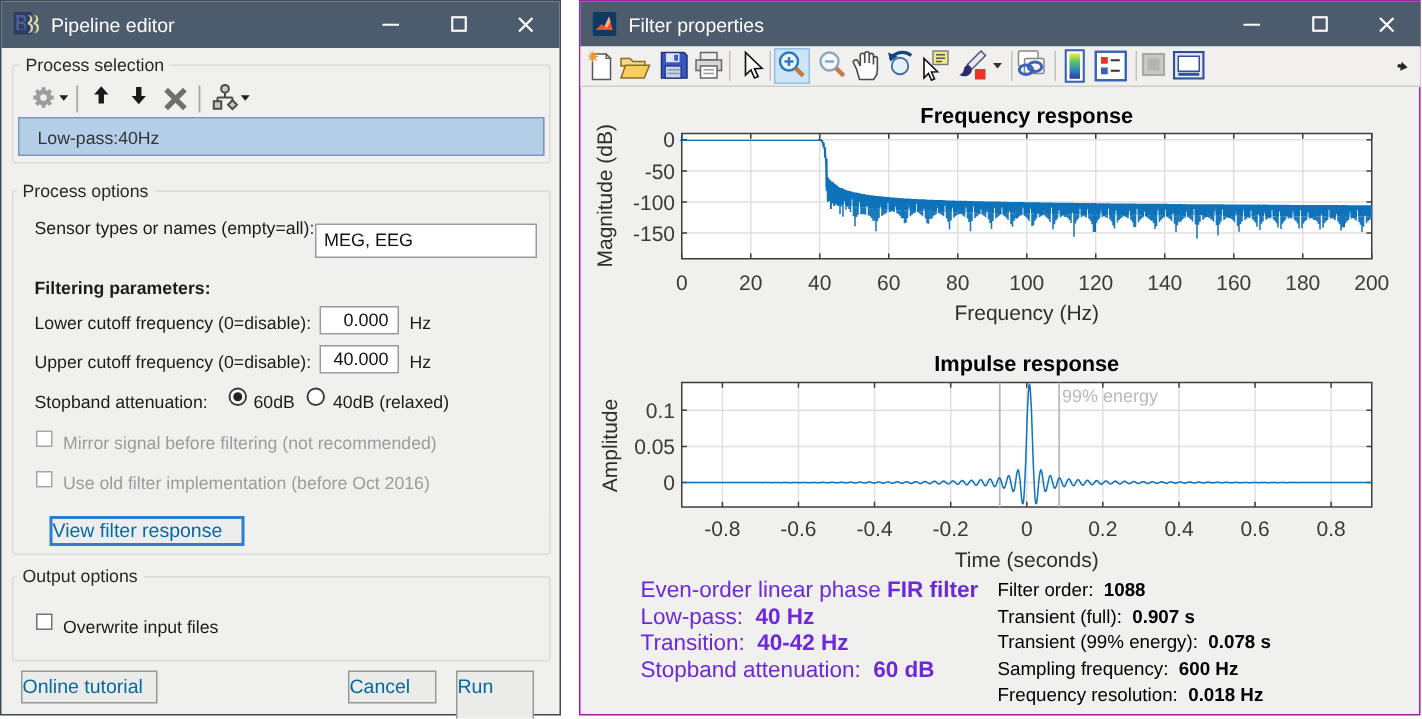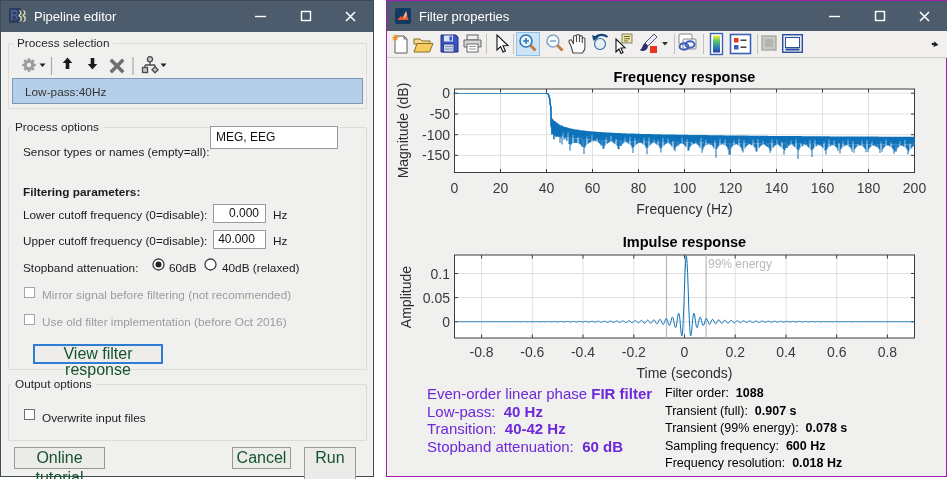--- a/index.html
+++ b/index.html
@@ -4,21 +4,21 @@
 html,body{width:948px;height:479px;background:#fff;overflow:hidden}
 body{position:relative;font-family:"Liberation Sans",sans-serif;-webkit-font-smoothing:antialiased}
 .a{position:absolute}
 .grp{position:absolute;border:1px solid #dbdbd7;border-radius:2px}
 .glbl{position:absolute;background:#f0f0ee;padding:0 4px;font-size:11.8px;color:#262626;line-height:12px}
 .lbl{position:absolute;font-size:11.8px;color:#1b1b1b;white-space:nowrap}
 .dis{color:#9b9b9b}
 .cb{position:absolute;width:11px;height:11px;background:#fff;border:1px solid #707070}
 .cbd{border-color:#a5a5a5}
 .fld{position:absolute;background:#fff;border:1px solid #9a9a9e;font-size:12px;color:#111;line-height:17px}
-.btn{position:absolute;background:#ebebe9;border:1px solid #999996;font-size:16px;color:#14532d;text-align:center}
+.btn{position:absolute;background:#ebebe9;border:1px solid #999996;font-size:13px;color:#0369a1;}
 </style></head><body>
 <div class="a" style="left:0;top:0;width:374px;height:477px;background:#f0f0ee;border:1px solid #3e4a56">
  <div class="a" style="left:0;top:0;width:372px;height:31px;background:#4d5c6d">
   <svg class="a" style="left:8px;top:7px" width="17" height="17" viewBox="0 0 17 17">
    <rect x="0" y="0" width="12" height="15" fill="#2f3c5e"></rect>
    <path d="M2 2 h4 a2.5 2.5 0 0 1 0 5 a2.5 2.5 0 0 1 0 5 h-4 z M3.5 3.5 v3 h2 a1.5 1.5 0 0 0 0-3 z M3.5 8 v3.5 h2 a1.7 1.7 0 0 0 0-3.5 z" fill="#4d62a0"></path>
    <path d="M9.5 2 q3 0 3 3 q0 2 -1.6 2.5 q2.1 0.5 2.1 3 q0 3.5 -3.5 3.5 q2 -1 2 -3.2 q0-2.1-2-2.6 v-1.4 q1.6-0.5 1.6-2.3 q0-1.7-1.6-2.5z" fill="#d8d8a8"></path>
    <path d="M13.5 2 q3 0 3 3 q0 2 -1.6 2.5 q2.1 0.5 2.1 3 q0 3.5 -3.5 3.5 q2 -1 2 -3.2 q0-2.1-2-2.6 v-1.4 q1.6-0.5 1.6-2.3 q0-1.7-1.6-2.5z" fill="#d8d8a8"></path>
   </svg>
   <div class="a" style="left:33px;top:8px;font-size:13px;color:#fff">Pipeline editor</div>
@@ -59,30 +59,30 @@
       <path d="M1.5 1.5 h6 l-3 3.6 z" fill="#222"></path>
     </svg>
 
  <div class="a" style="left:11px;top:77px;width:351px;height:26px;background:#b5cfe8;border:1px solid #7e97b8"></div>
  <div class="lbl" style="left:24px;top:84px;color:#333">Low-pass:40Hz</div>
 
  <div class="grp" style="left:7px;top:126px;width:359px;height:243px"></div>
  <div class="glbl" style="left:10px;top:120px">Process options</div>
 
  <div class="lbl" style="left:22px;top:144px">Sensor types or names (empty=all):</div>
- <div class="fld" style="left:209px;top:125px;width:128px;height:23px;line-height:21px;padding-left:5px">MEG, EEG</div>
+ <div class="fld" style="left:209px;top:148px;width:148px;height:23px;line-height:21px;padding-left:5px">MEG, EEG</div>
 
  <div class="lbl" style="left:22px;top:184px;font-weight:bold"><span style="">Filtering parameters</span>:</div>
 
  <div class="lbl" style="left:22px;top:207px">Lower cutoff frequency (0=disable):</div>
  <div class="fld" style="left:212px;top:203px;width:53px;height:19px;text-align:right;padding-right:6px">0.000</div>
  <div class="lbl" style="left:272px;top:207px">Hz</div>
 
  <div class="lbl" style="left:22px;top:233px">Upper cutoff frequency (0=disable):</div>
- <div class="fld" style="left:212px;top:229px;width:53px;height:19px;text-align:center;padding-right:6px">40.000</div>
+ <div class="fld" style="left:212px;top:229px;width:53px;height:19px;text-align:right;padding-right:6px">40.000</div>
  <div class="lbl" style="left:272px;top:233px">Hz</div>
 
  <div class="lbl" style="left:22px;top:260px">Stopband attenuation:</div>
  <svg class="a" style="left:151px;top:257px" width="13" height="13">
       <circle cx="6.5" cy="6.5" r="5.5" fill="#fff" stroke="#3c3c3c" stroke-width="1.3"></circle>
       <circle cx="6.5" cy="6.5" r="3" fill="#222"></circle>
     </svg>
  <div class="lbl" style="left:168px;top:260px">60dB</div>
  <svg class="a" style="left:203px;top:257px" width="13" height="13">
       <circle cx="6.5" cy="6.5" r="5.5" fill="#fff" stroke="#3c3c3c" stroke-width="1.3"></circle>

